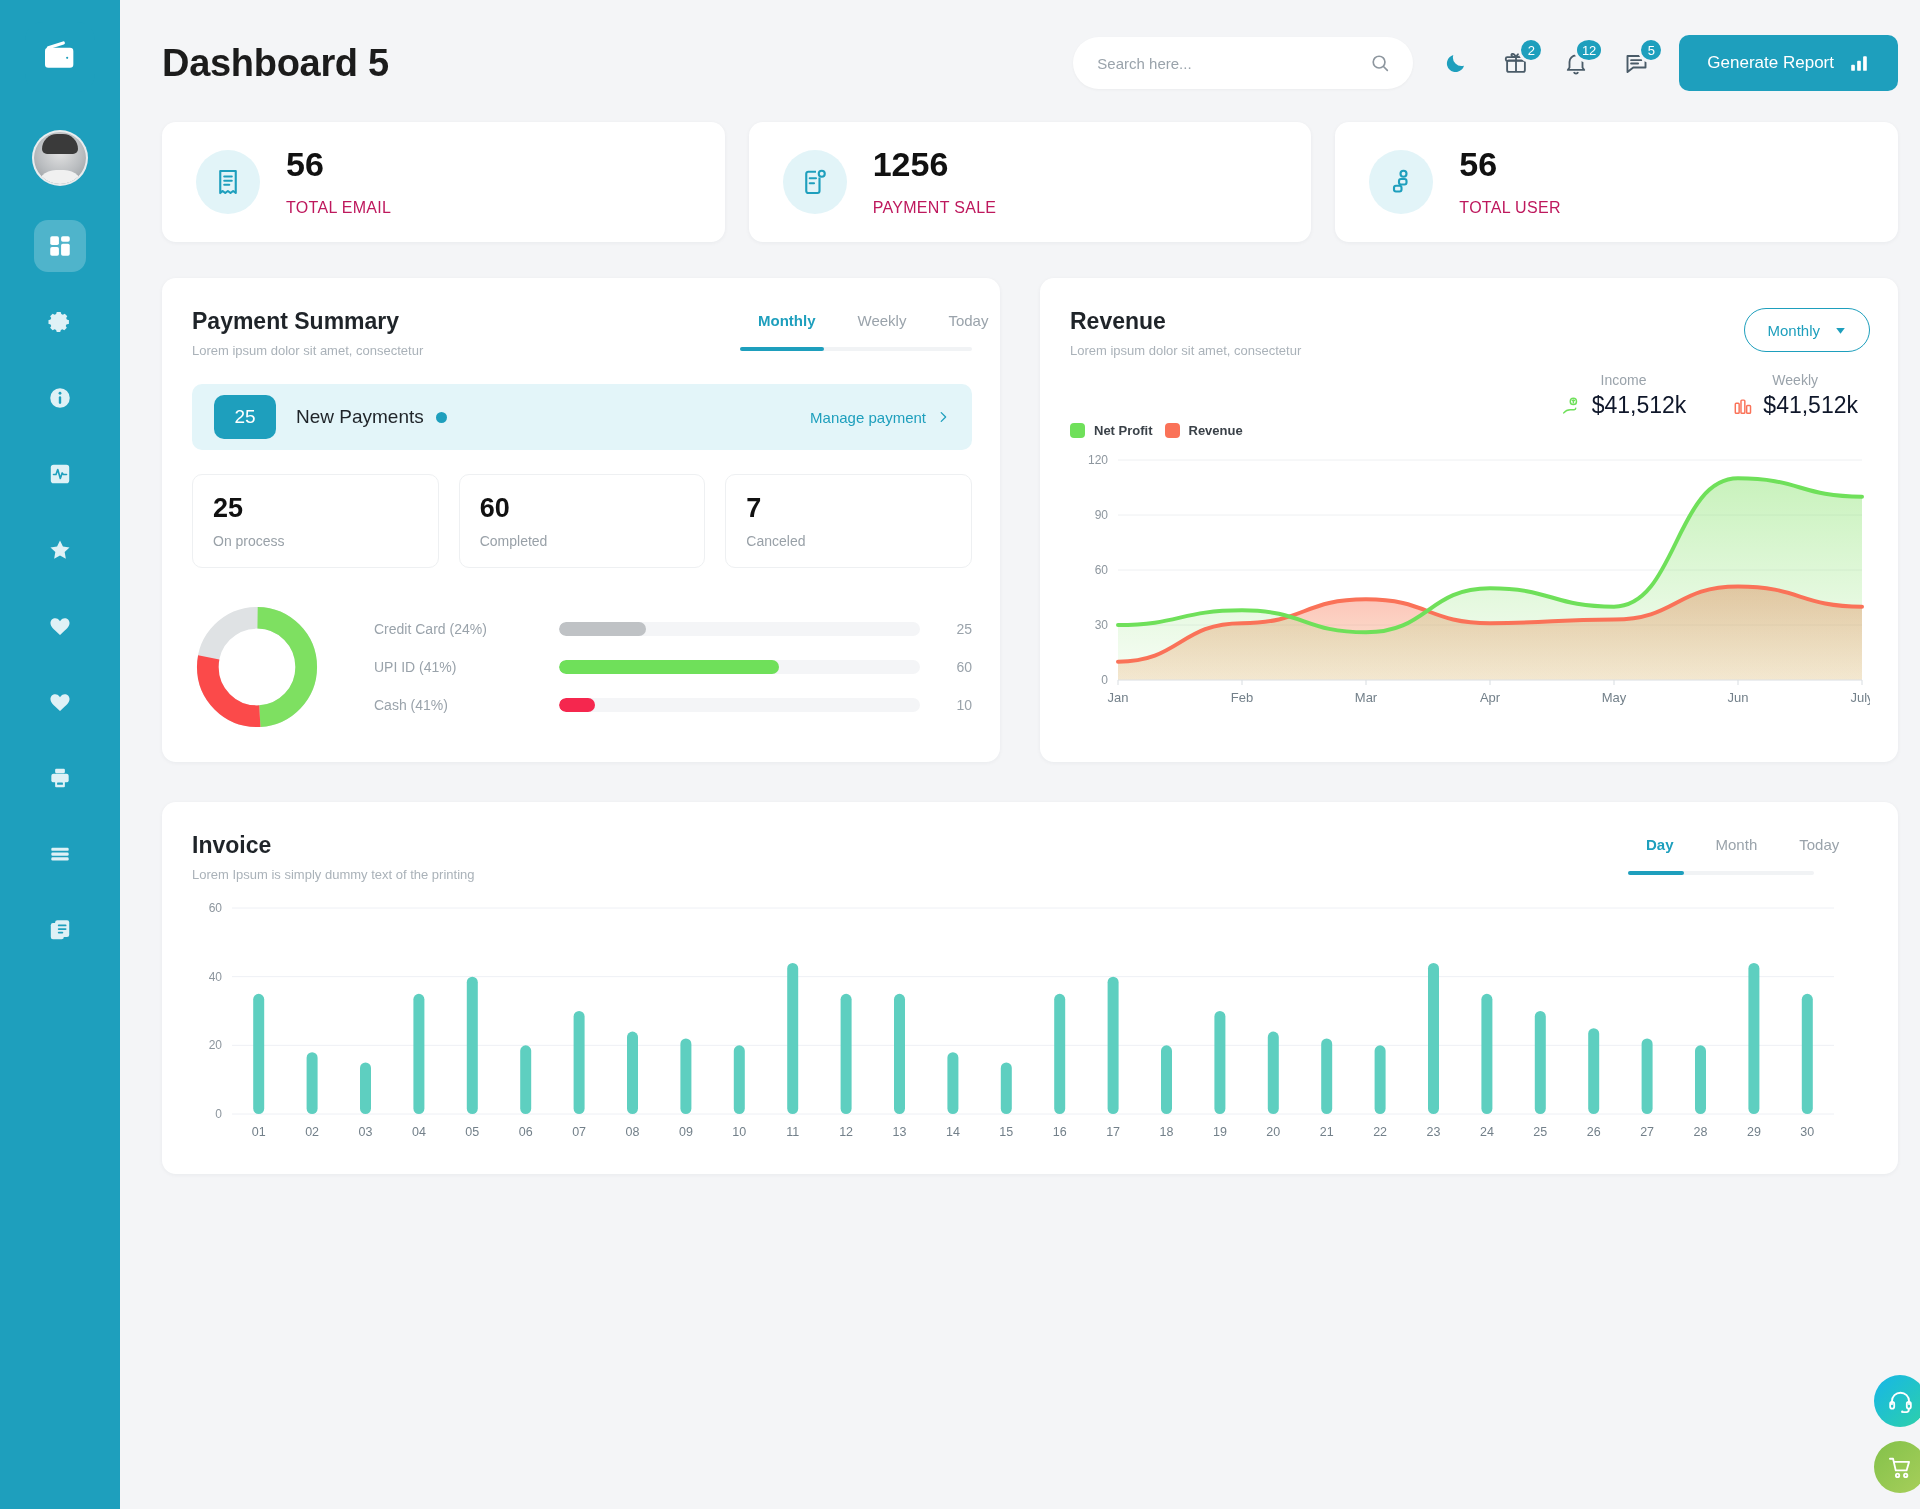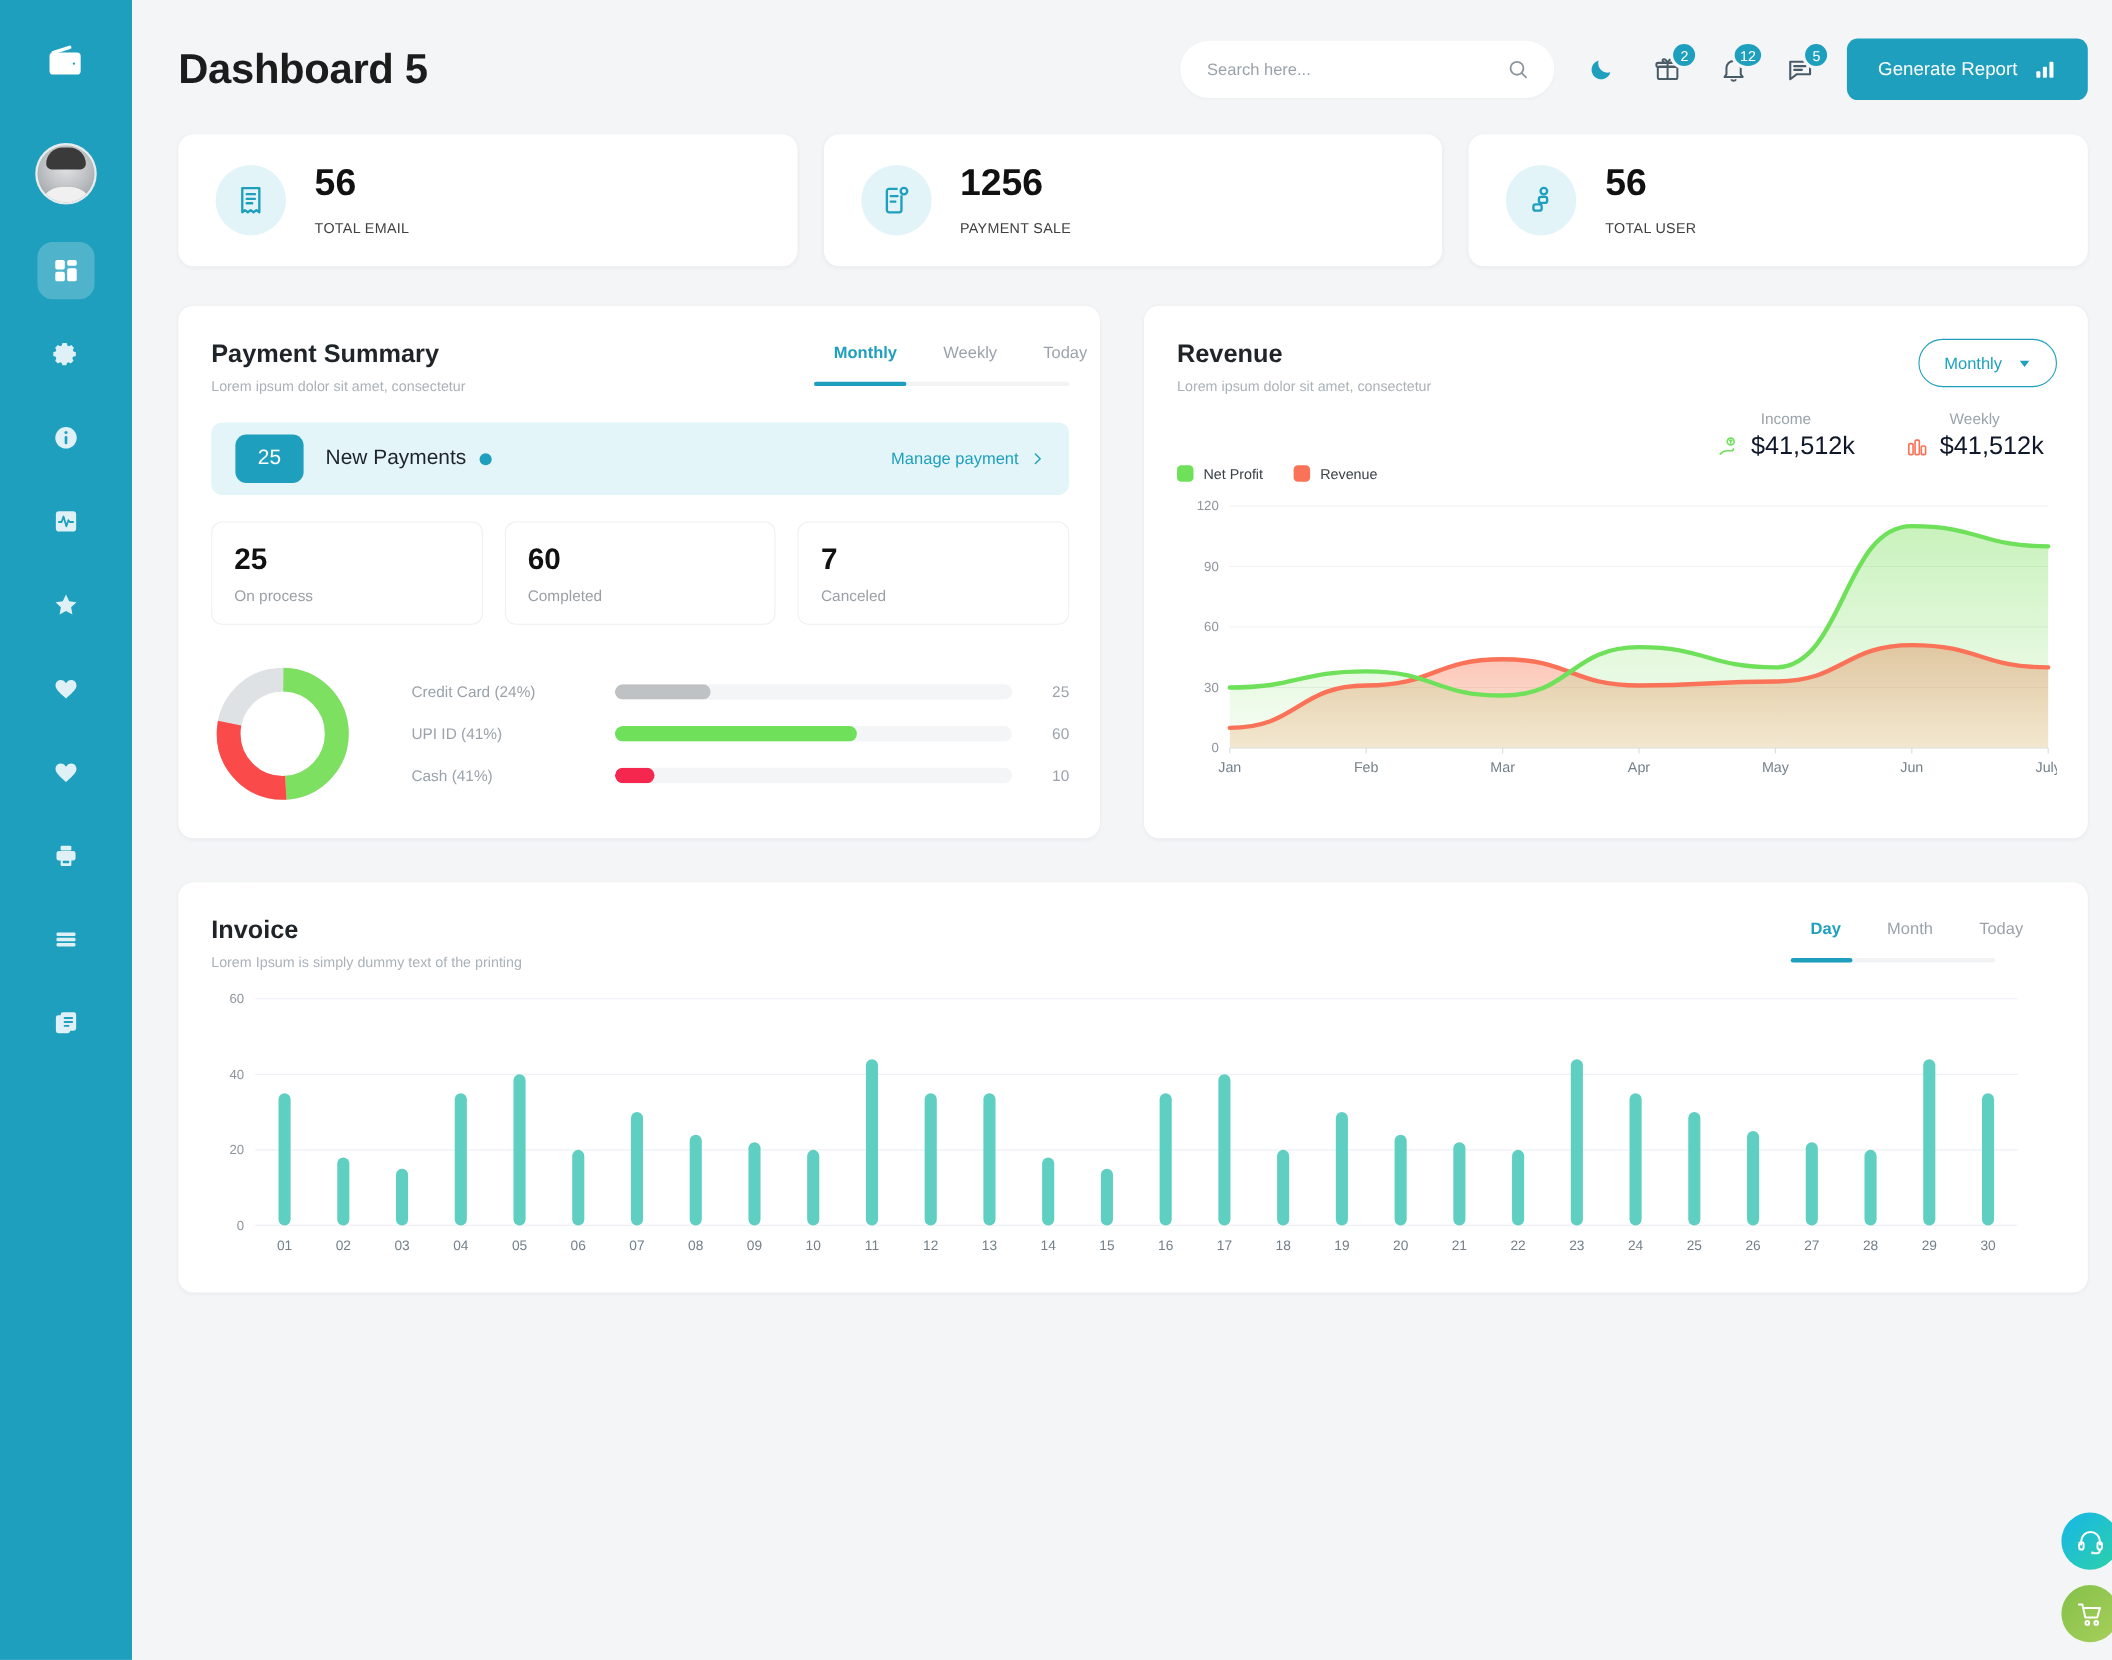--- a/index.html
+++ b/index.html
@@ -87,21 +87,21 @@
   .stat-card {
     flex: 1; height: 120px; background: #fff; border-radius: 14px;
     display: flex; align-items: center; padding: 0 34px; gap: 26px;
     box-shadow: 0 1px 4px rgba(16,30,54,.05);
   }
   .stat-ico {
     width: 64px; height: 64px; border-radius: 50%; background: #e2f4f8;
     display: flex; align-items: center; justify-content: center; flex: 0 0 64px;
   }
   .stat-val { font-size: 34px; font-weight: 700; color: #111; line-height: 1.05; }
-  .stat-lbl { font-size: 13px; color: #404040; letter-spacing: .3px; margin-top: 16px; }
+  .stat-lbl { font-size: 16px; color: #be185d; letter-spacing: .3px; margin-top: 16px; }
 
   
   .panels { display: flex; gap: 40px; margin-top: 36px; }
   .panel {
     background: #fff; border-radius: 14px; box-shadow: 0 1px 4px rgba(16,30,54,.05);
     padding: 30px 28px 30px 30px;
   }
   .panel-head { display: flex; justify-content: space-between; align-items: flex-start; }
   .panel-title { font-size: 23px; font-weight: 600; color: #1f2429; }
   .panel-sub { font-size: 13px; color: #aab2b9; margin-top: 8px; }
@@ -146,21 +146,21 @@
   
   .dropdown {
     border: 1px solid #1e9fbd; color: #1e9fbd; border-radius: 26px;
     height: 44px; padding: 0 22px; display: flex; align-items: center; gap: 14px;
     font-size: 15px; cursor: pointer;
   }
   .rev-stats { display: flex; justify-content: flex-end; gap: 46px; margin-top: 14px; padding-right: 12px; }
   .rev-stat { text-align: left; }
   .rev-stat-lbl { font-size: 14px; color: #9aa3ab; text-align: center; }
   .rev-stat-val { font-size: 23px; font-weight: 400; color: #0f172a; display: flex; align-items: center; gap: 9px; margin-top: 4px; }
-  .legend { display: flex; gap: 28px; margin-top: 4px; }
+  .legend { display: flex; gap: 12px; margin-top: 4px; font-weight: bold; }
   .legend-item { display: flex; align-items: center; gap: 9px; font-size: 13px; color: #3a4148; }
   .legend-sw { width: 15px; height: 15px; border-radius: 4px; }
 
   
   .invoice-panel { margin-top: 40px; background: #fff; border-radius: 14px; padding: 30px 30px 22px; box-shadow: 0 1px 4px rgba(16,30,54,.05); }
 
   
   .fabs { position: absolute; right: 22px; bottom: 16px; display: flex; flex-direction: column; gap: 14px; }
   .fab { width: 52px; height: 52px; border-radius: 50%; display:flex; align-items:center; justify-content:center; cursor:pointer; }
   .fab-support { background: linear-gradient(135deg,#16b6e8 0%, #2ed1a8 100%); }

